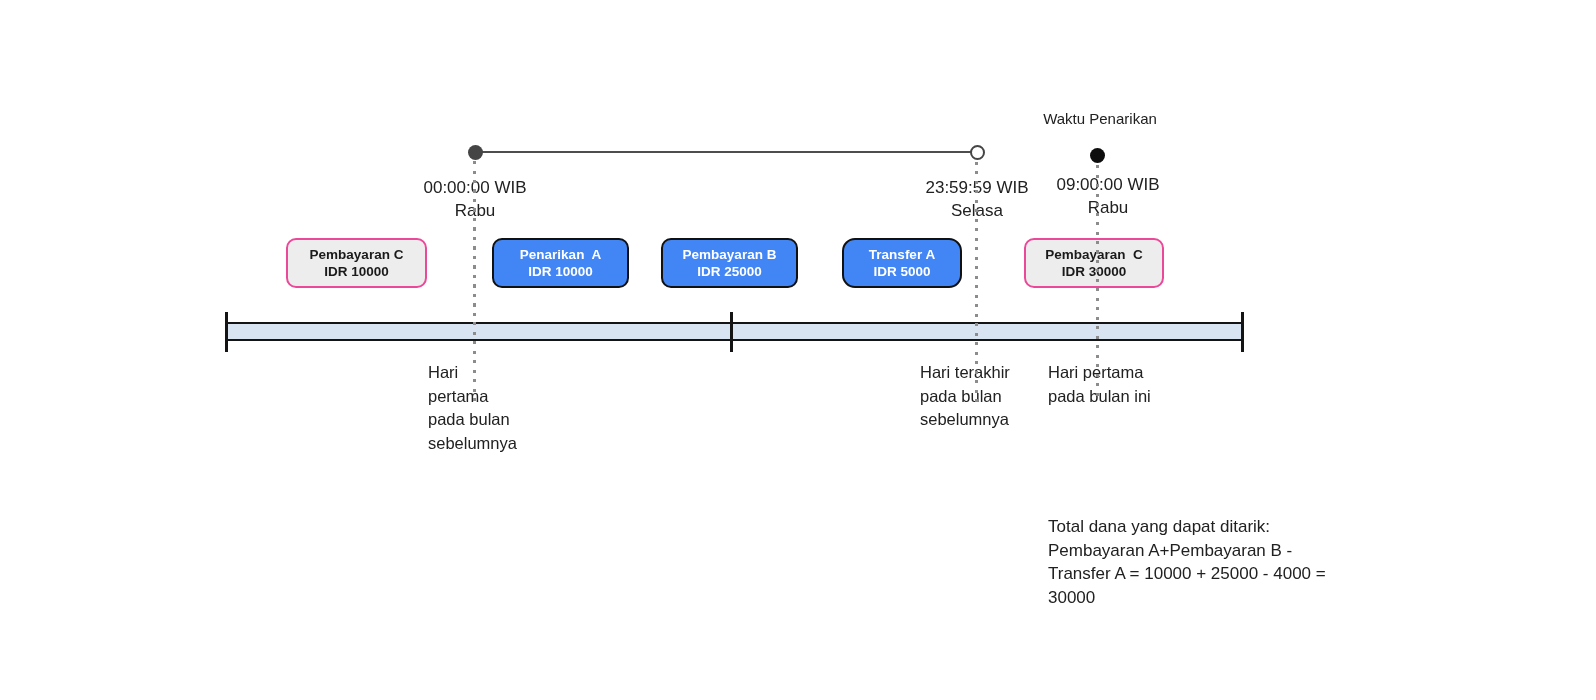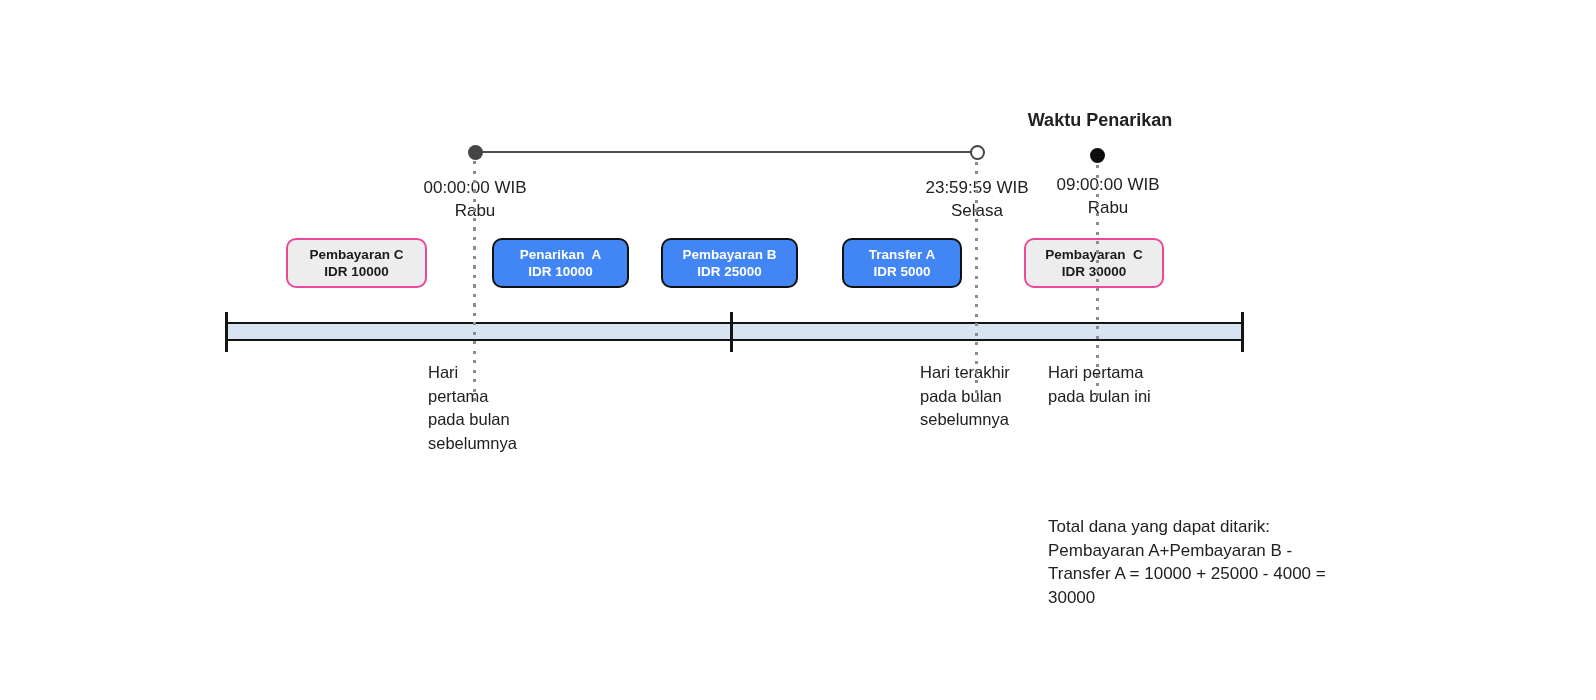--- a/index.html
+++ b/index.html
@@ -13,21 +13,21 @@
   }
   .abs{position:absolute;}
   .pre{white-space:pre-line;}
 
   .title{
     left:452px;top:95px;width:520px;
     text-align:center;font-size:17.5px;line-height:23px;
   }
   .wp-title{
     left:1020px;top:110px;width:160px;
-    text-align:center;font-size:18px;font-weight:bold;
+    text-align:center;font-size:15px;
   }
 
   .bracket-line{
     left:476px;top:151px;width:501px;height:0;
     border-top:2px solid #4d4d4d;
   }
   .dot-filled{
     left:468px;top:145px;width:15px;height:15px;
     background:#454545;border-radius:50%;
   }
@@ -62,21 +62,21 @@
     display:flex;flex-direction:column;justify-content:center;align-items:center;
     font-size:13.5px;font-weight:bold;line-height:17.5px;
     z-index:2;
   }
   .box span{white-space:pre;}
   .box.gray{background:#ededed;color:#1a1a1a;}
   .box.blue{background:#4285F4;color:#ffffff;border-color:#111111;}
   .b1{left:286px;width:141px;}
   .b2{left:492px;width:137px;}
   .b3{left:661px;width:137px;align-items:center;}
-  .b4{left:842px;width:120px;}
+  .b4{left:842px;width:120px;border-radius:13px;}
   .b5{left:1024px;width:140px;}
 
   .bar{
     left:227px;top:322px;width:1017px;height:19px;
     box-sizing:border-box;background:#d9e4f2;
     border-top:2.5px solid #141414;border-bottom:2.5px solid #141414;
   }
   .tick{width:3px;height:40px;top:312px;background:#141414;}
   .tk1{left:225px;}
   .tk2{left:730px;}

